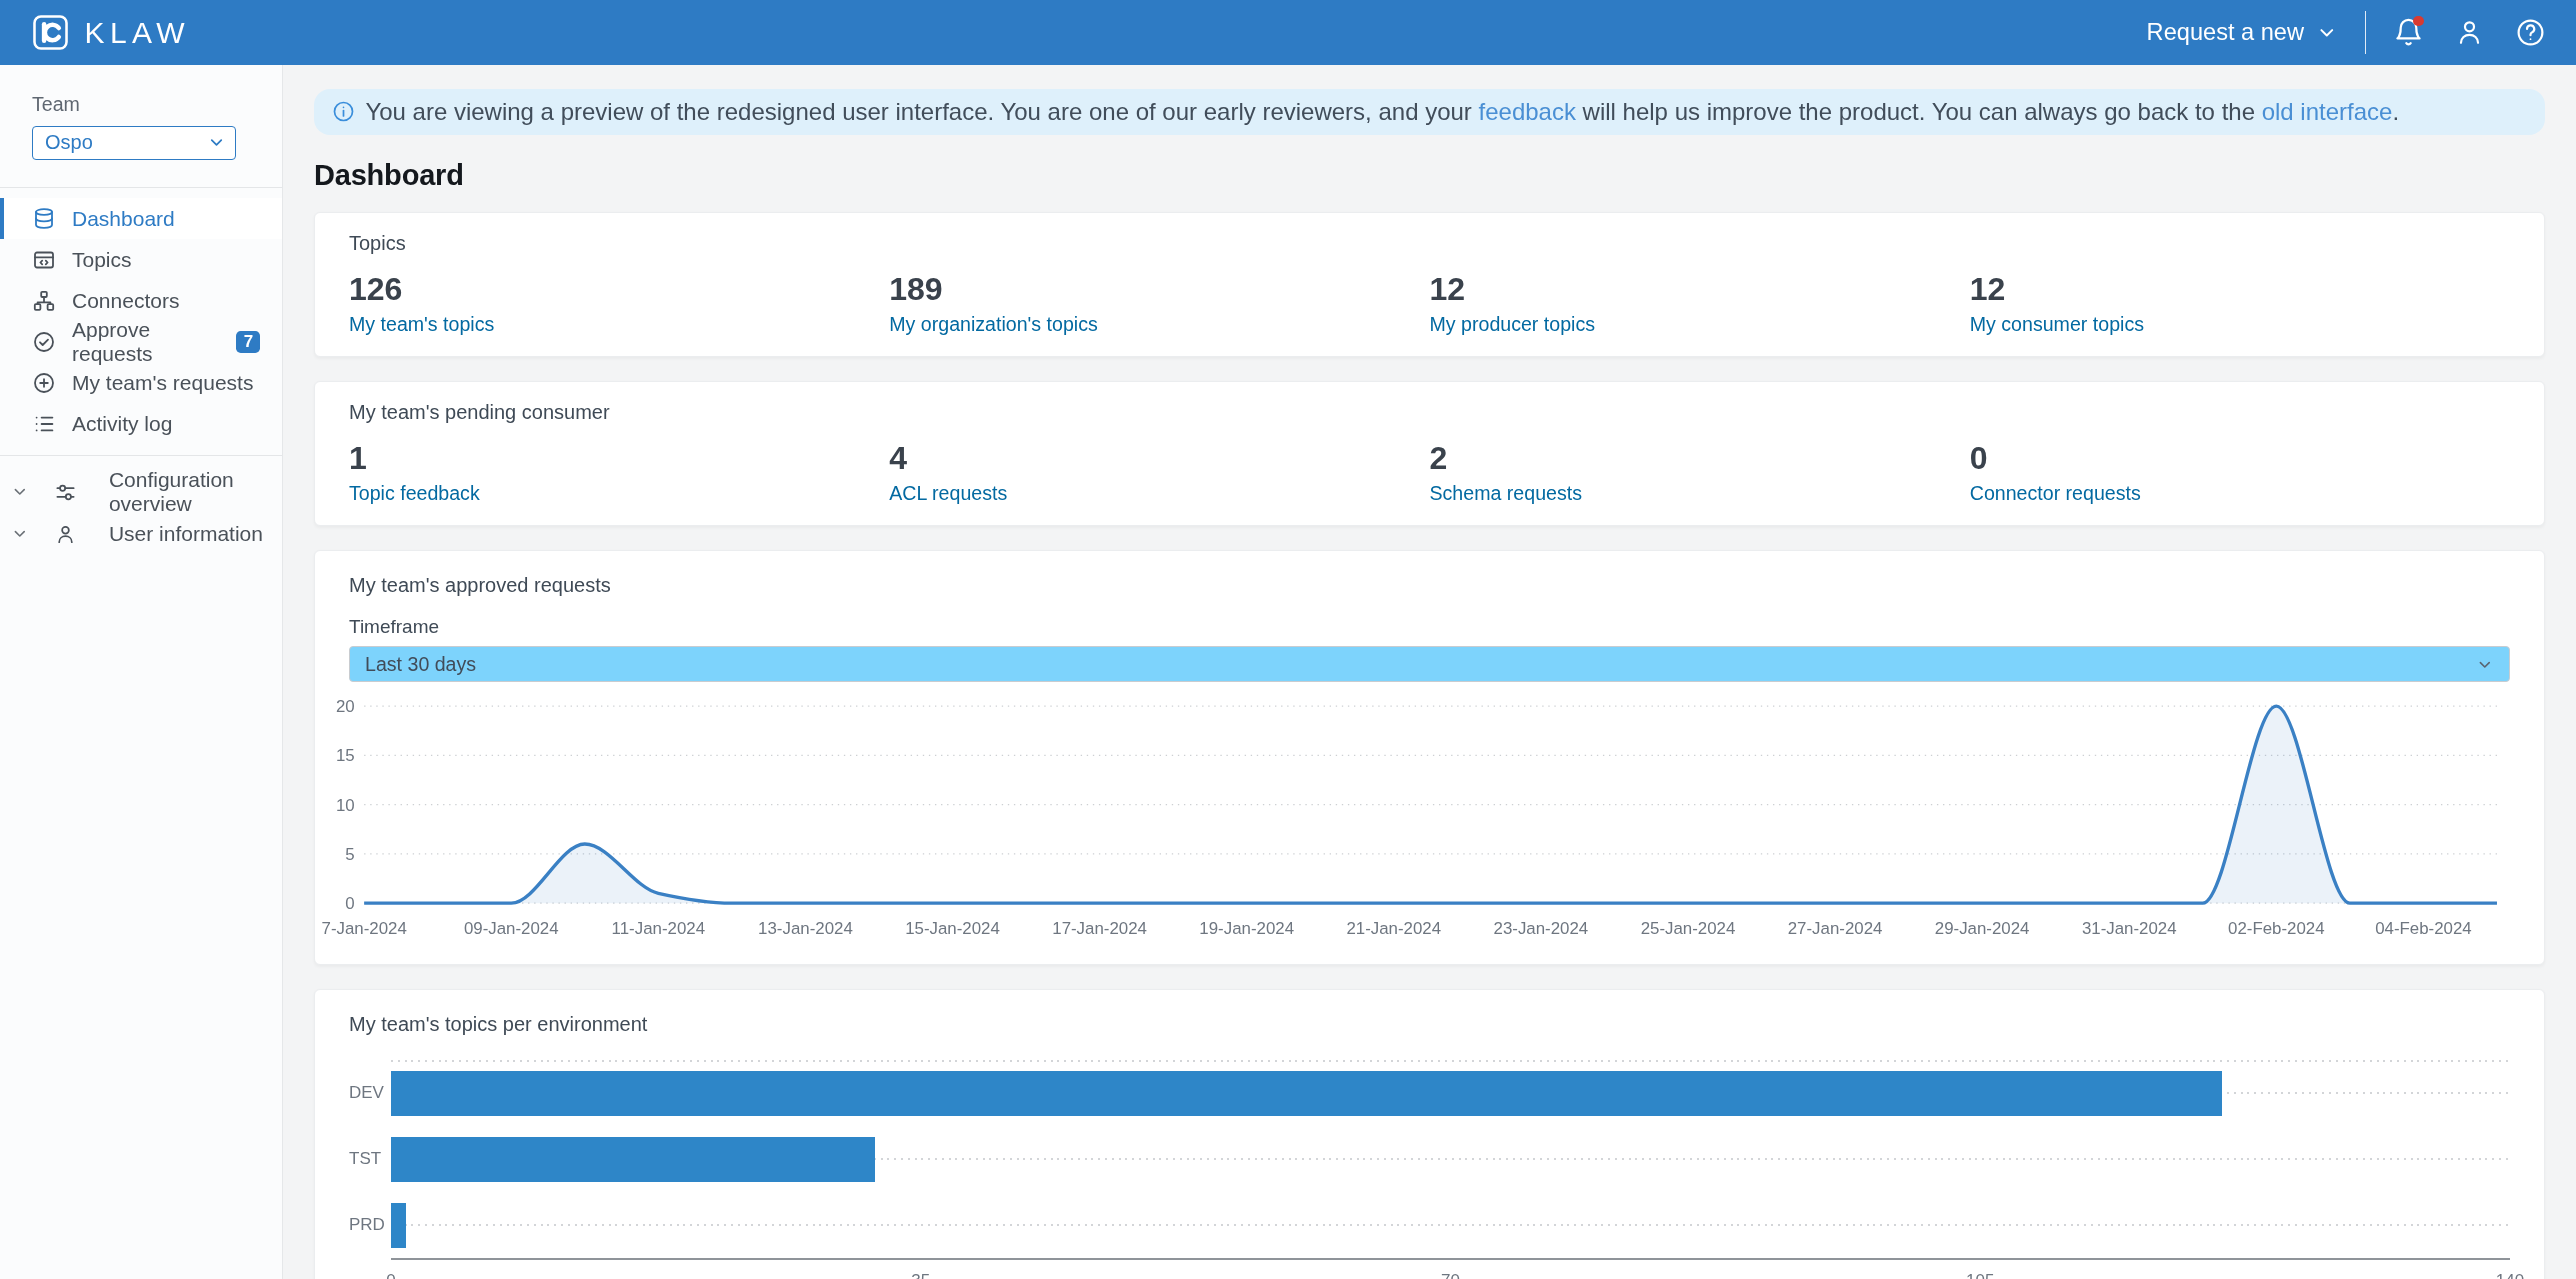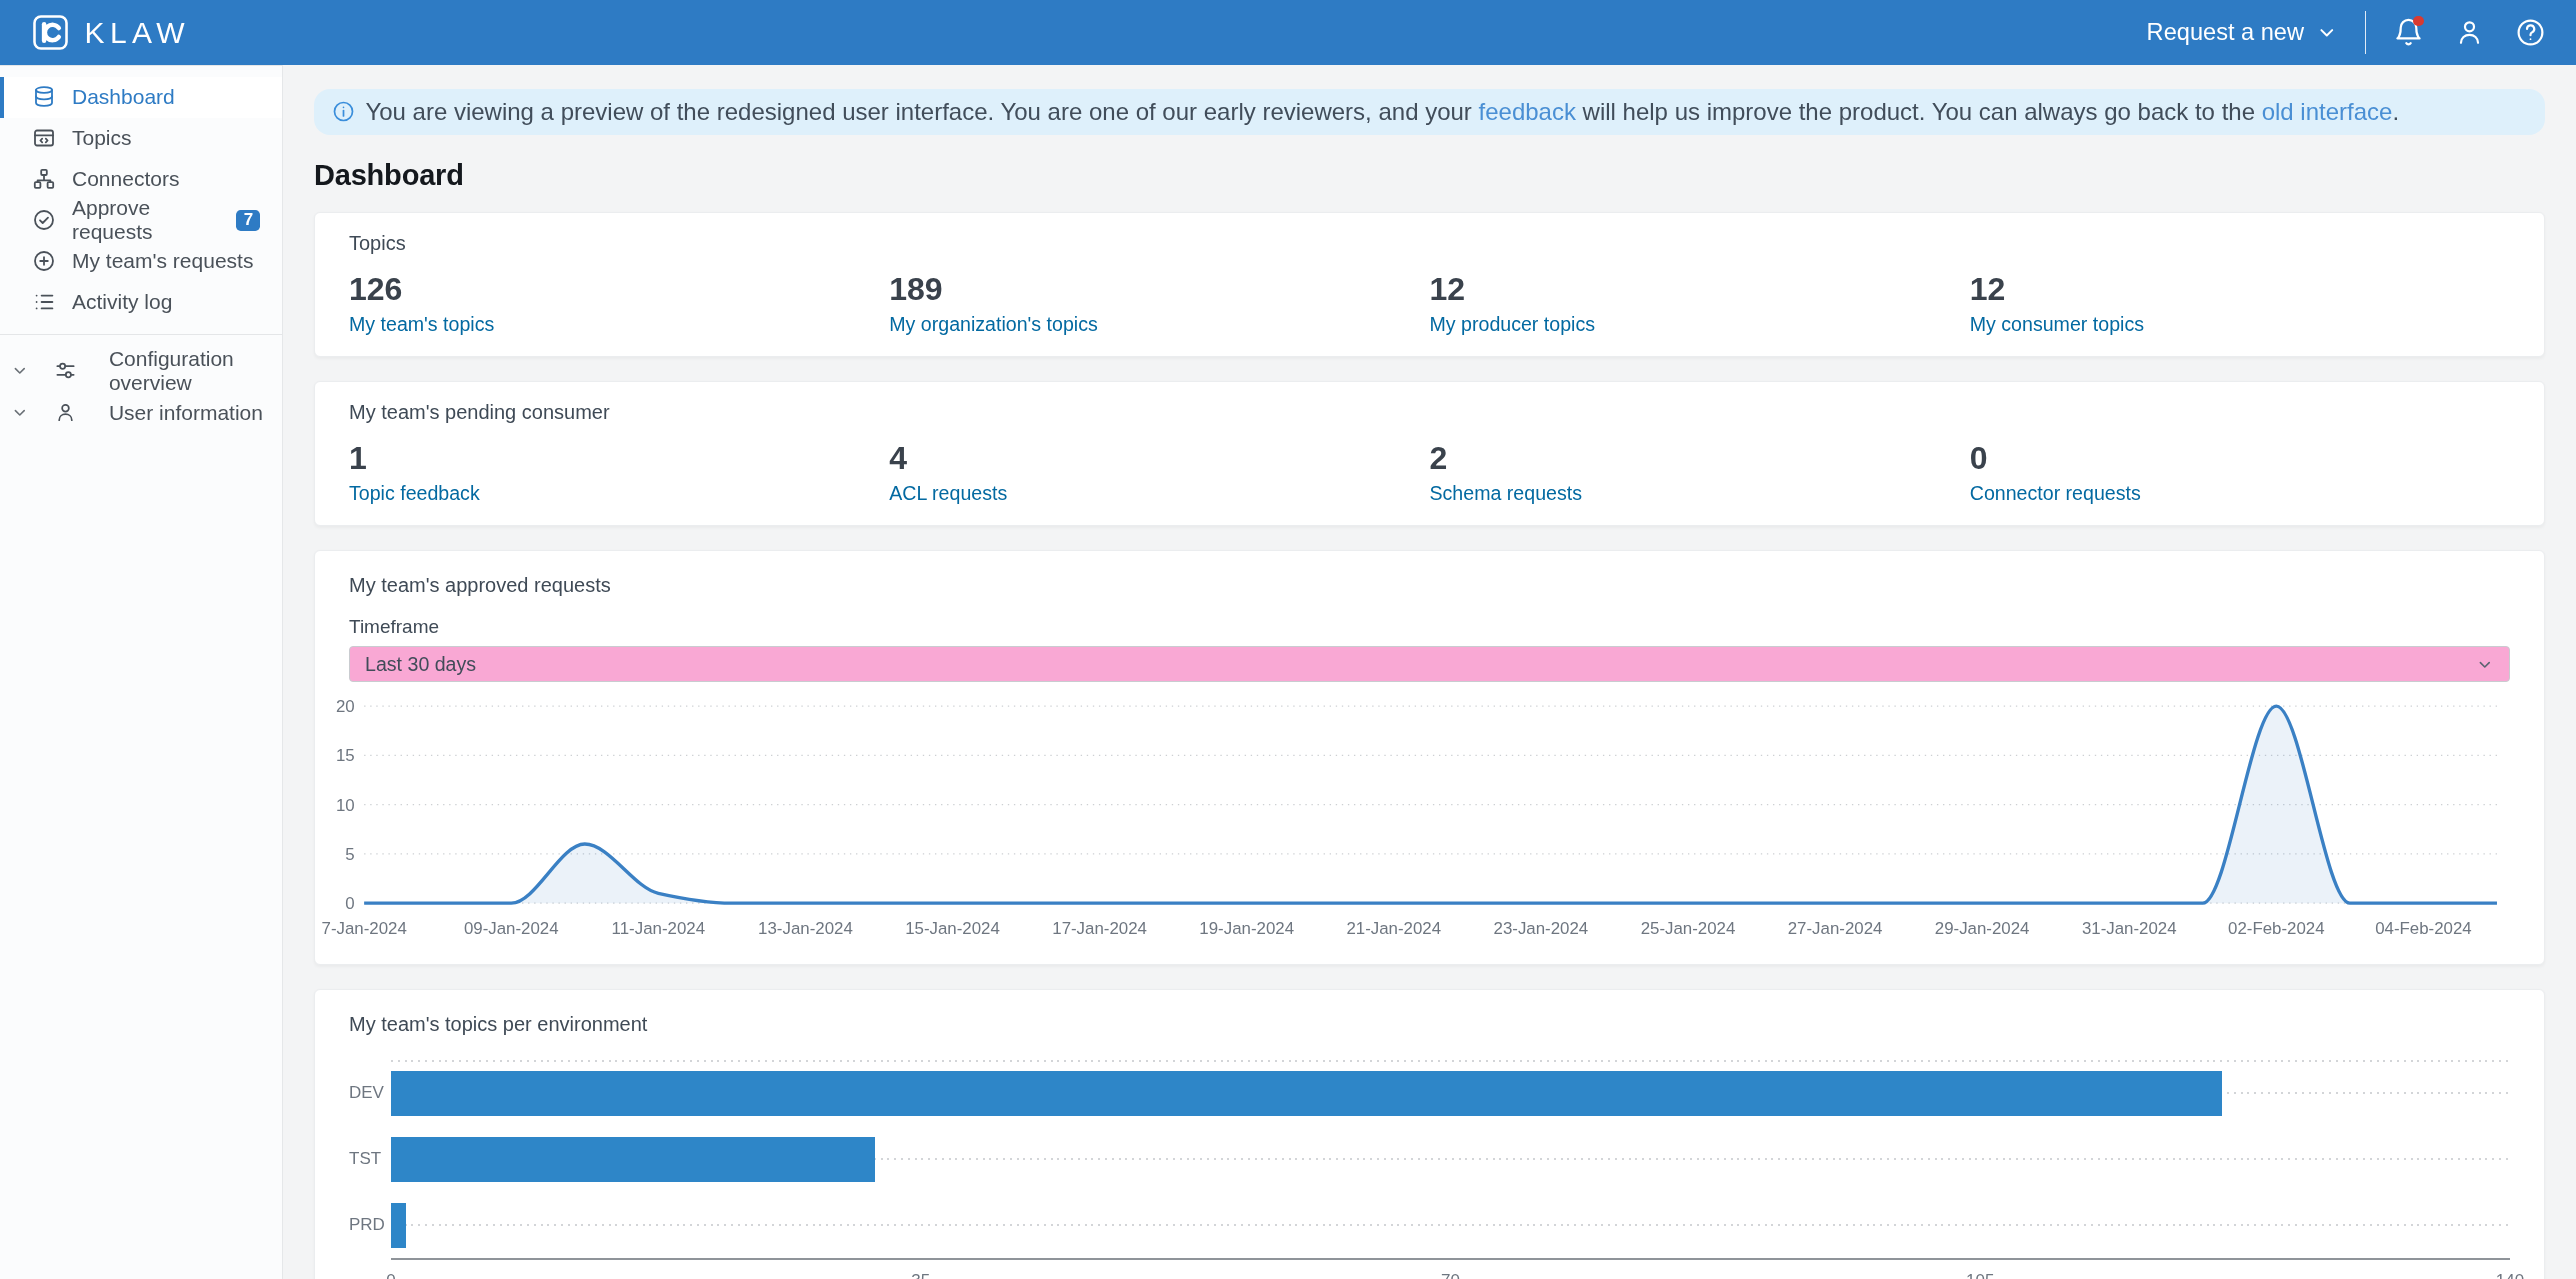--- a/index.html
+++ b/index.html
@@ -76,21 +76,21 @@
     box-shadow:0 1.4px 3.4px rgba(0,0,0,.04); margin-top:24px; padding:19px 34px 20px;
   }
   .card h2 { margin:0; font-size:20px; font-weight:400; color:#3f4a56; }
   .stats-grid { display:grid; grid-template-columns:repeat(4,1fr); margin-top:16px; }
   .stat-value { font-size:32px; font-weight:700; color:#3a424c; }
   .stat-label { margin-top:5.4px; font-size:19.6px; color:#0369a1; }
 
   .card.chart-card { padding:23px 34px 19px; }
   .form-label { margin-top:19px; font-size:19px; color:#3f4a56; }
   .tf-select {
-    margin-top:8px; height:36px; background:#f9a8d4; border:0.7px solid #c9ccd0; border-radius:4px;
+    margin-top:8px; height:36px; background:#7dd3fc; border:0.7px solid #c9ccd0; border-radius:4px;
     display:flex; align-items:center; justify-content:space-between; padding:0 15px;
     font-size:19.6px; color:#414c59; cursor:pointer;
   }
   .tf-select svg { width:17.6px; height:17.6px; color:#5a6470; }
   #line-chart { margin-top:12px; }
 
   .card.bar-card { padding:23px 34px 16px; }
   .bar-chart { margin-top:24px; position:relative; padding-left:42px; }
   #bar-rows { position:relative; border-bottom:2px solid #8f9499; }
   .bar-row { height:66px; position:relative; }
@@ -149,20 +149,29 @@
         <path d="M9.3 9.3a2.8 2.8 0 1 1 4 2.5c-.9.4-1.3 1-1.3 1.9v.4"></path>
         <circle cx="12" cy="17.2" r="0.7" fill="currentColor" stroke="none"></circle>
       </svg>
     </div>
   </div>
 </header>
 
 <div class="shell">
 
   <aside class="sidebar">
+    <div class="team-block">
+      <div class="team-label">Team</div>
+      <div class="team-select">
+        <span>Ospo</span>
+        <svg viewBox="0 0 24 24" fill="none" stroke="currentColor" stroke-width="2.2" stroke-linecap="round" stroke-linejoin="round">
+            <polyline points="6 9 12 15 18 9"></polyline>
+          </svg>
+      </div>
+    </div>
     <hr class="side-divider">
 
     <nav class="nav-list">
       <div class="nav-item active">
         <svg viewBox="0 0 24 24" fill="none" stroke="currentColor" stroke-width="1.8" stroke-linecap="round" stroke-linejoin="round">
           <ellipse cx="12" cy="5" rx="8" ry="2.8"></ellipse>
           <path d="M20 5v6.5c0 1.55-3.58 2.8-8 2.8s-8-1.25-8-2.8V5"></path>
           <path d="M20 11.5V18c0 1.55-3.58 2.8-8 2.8S4 19.55 4 18v-6.5"></path>
         </svg>
         <span>Dashboard</span>

